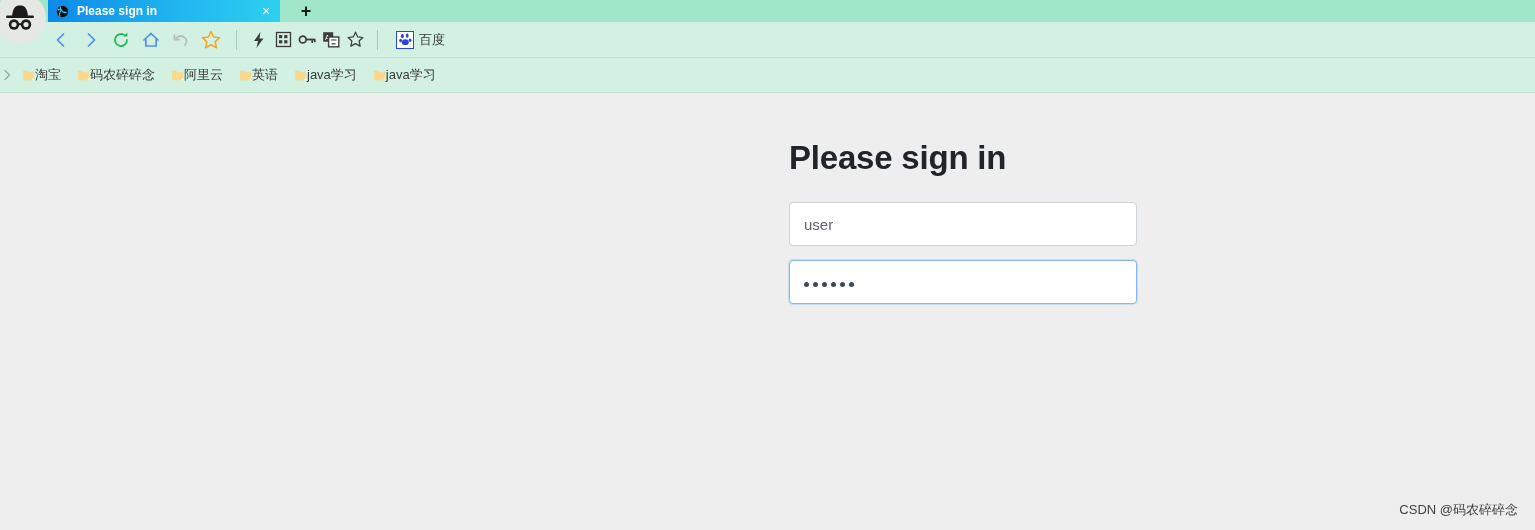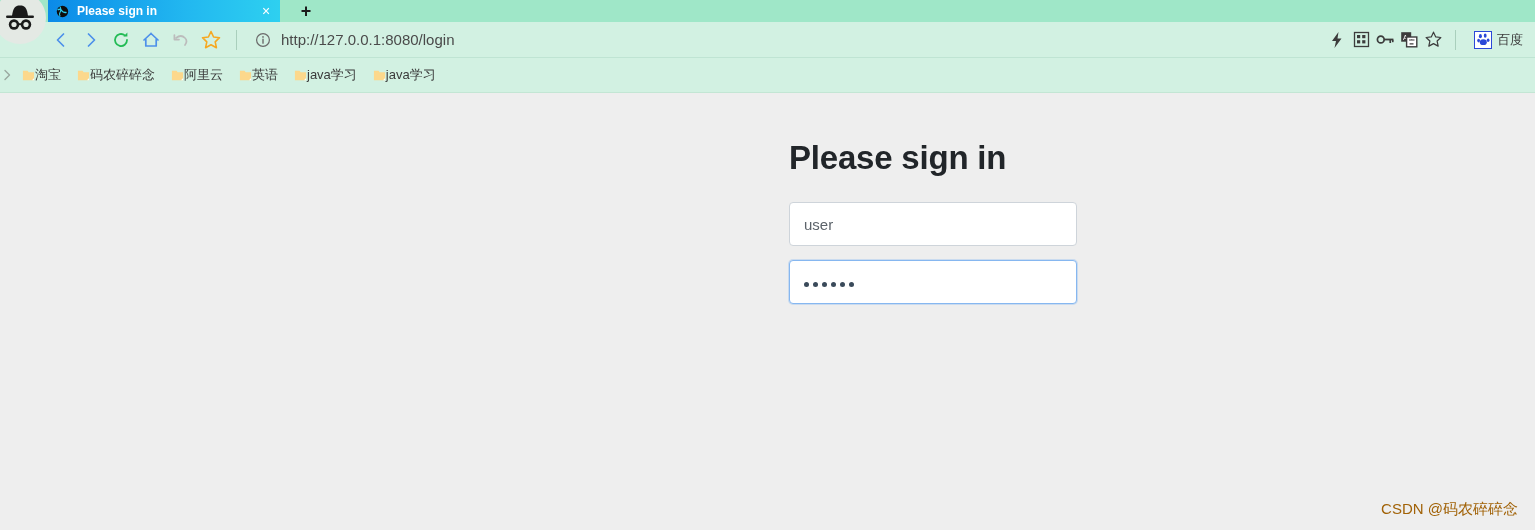--- a/index.html
+++ b/index.html
@@ -127,21 +127,21 @@
   .login-form {
     position: absolute; left: 789px; top: 46px;
     width: 300px;
   }
   .login-title {
     font-size: 33px; font-weight: bold; color: #212529;
     margin: 0 0 26px 0; letter-spacing: -0.2px;
     line-height: 1.1;
   }
   .field {
-    width: 288px; height: 44px;
+    width: 348px; height: 44px;
     border: 1px solid #ced4da;
     border-radius: 4px;
     background: #ffffff;
     display: flex; align-items: center;
     padding: 0 14px;
     font-size: 15px;
     margin-bottom: 14px;
     color: #495057;
   }
   .field.username { color: #5c636a; }
@@ -160,21 +160,21 @@
     width: 300px; height: 46px;
     background: #007bff;
     border: none; border-radius: 4px;
     color: #ffffff; font-size: 17px;
     font-family: "Liberation Sans", sans-serif;
     display: flex; align-items: center; justify-content: center;
     margin-top: 4px;
   }
   .watermark {
     position: absolute; right: 17px; bottom: 11px;
-    font-size: 15px; color: #a16207;
+    font-size: 13px; color: #404040;
     white-space: nowrap;
     font-family: "Liberation Sans", sans-serif;
   }
 </style>
 </head>
 <body>
 
 <div id="app">
 
   <div class="tabstrip">
@@ -237,30 +237,20 @@
       </div>
       <div class="nav-btn">
         <svg width="22" height="22" viewBox="0 0 22 22">
           <path d="M11 2.5 L13.6 8 L19.5 8.7 L15.2 12.8 L16.4 18.7 L11 15.8 L5.6 18.7 L6.8 12.8 L2.5 8.7 L8.4 8 Z" stroke="#f6a821" stroke-width="1.6" fill="none" stroke-linejoin="round"></path>
         </svg>
       </div>
     </div>
 
     <div class="tool-sep"></div>
 
-    <div class="omnibox">
-      <span class="omnibox-icon">
-        <svg width="16" height="16" viewBox="0 0 16 16">
-          <circle cx="8" cy="8" r="6.4" stroke="#6b6b6b" stroke-width="1.2" fill="none"></circle>
-          <circle cx="8" cy="4.9" r="0.85" fill="#6b6b6b"></circle>
-          <rect x="7.3" y="6.7" width="1.4" height="5" fill="#6b6b6b"></rect>
-        </svg>
-      </span>
-      <span class="omnibox-url">http://127.0.0.1:8080/login</span>
-    </div>
 
     <div class="right-icons">
       <div class="right-icon">
         <svg width="16" height="18" viewBox="0 0 16 18">
           <path d="M9.5 1 L3 10 L7 10 L5.5 17 L12.5 7.5 L8.5 7.5 Z" fill="#3c3c3c"></path>
         </svg>
       </div>
       <div class="right-icon">
         <svg width="17" height="17" viewBox="0 0 17 17">
           <rect x="1.5" y="1.5" width="14" height="14" stroke="#3c3c3c" stroke-width="1.3" fill="none"></rect>

